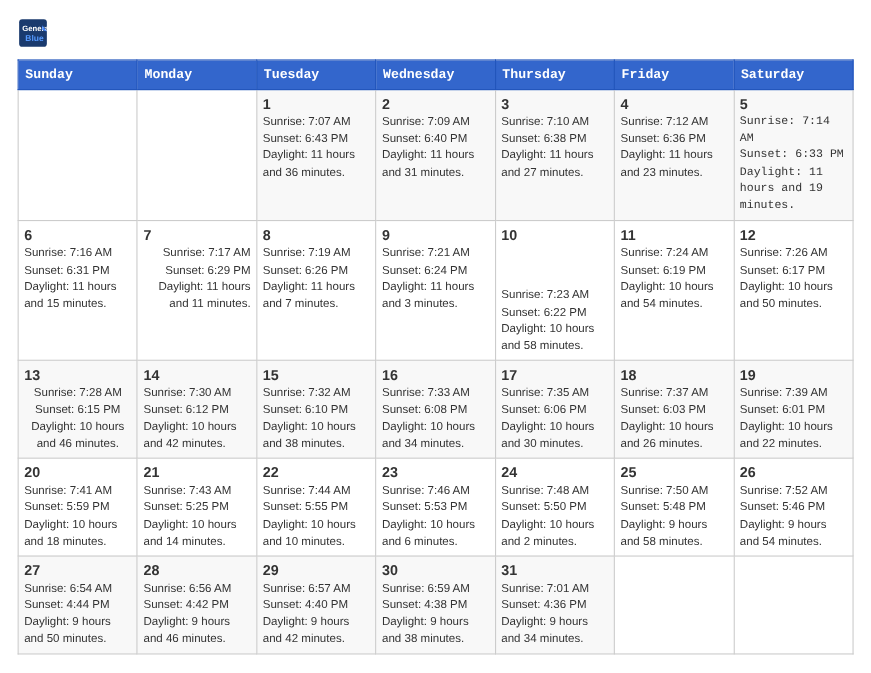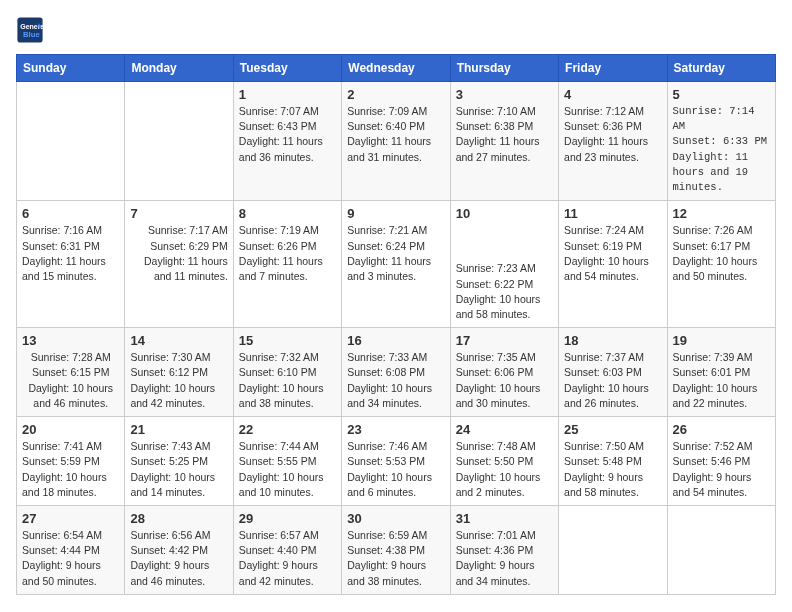--- a/index.html
+++ b/index.html
@@ -42,20 +42,21 @@
       font-size: 11px;
     }
     thead tr th {
       background-color: #3366cc;
       color: #fff;
       text-align: left;
       padding: 6px 6px;
       font-size: 12px;
       font-weight: bold;
       border: 1px solid #2255bb;
+      font-family: Liberation Mono, monospace;
     }
     tbody tr td {
       border: 1px solid #ccc;
       vertical-align: top;
       padding: 5px 5px;
       width: 108px;
       min-height: 80px;
       color: #333;
       background: #fff;
     }

